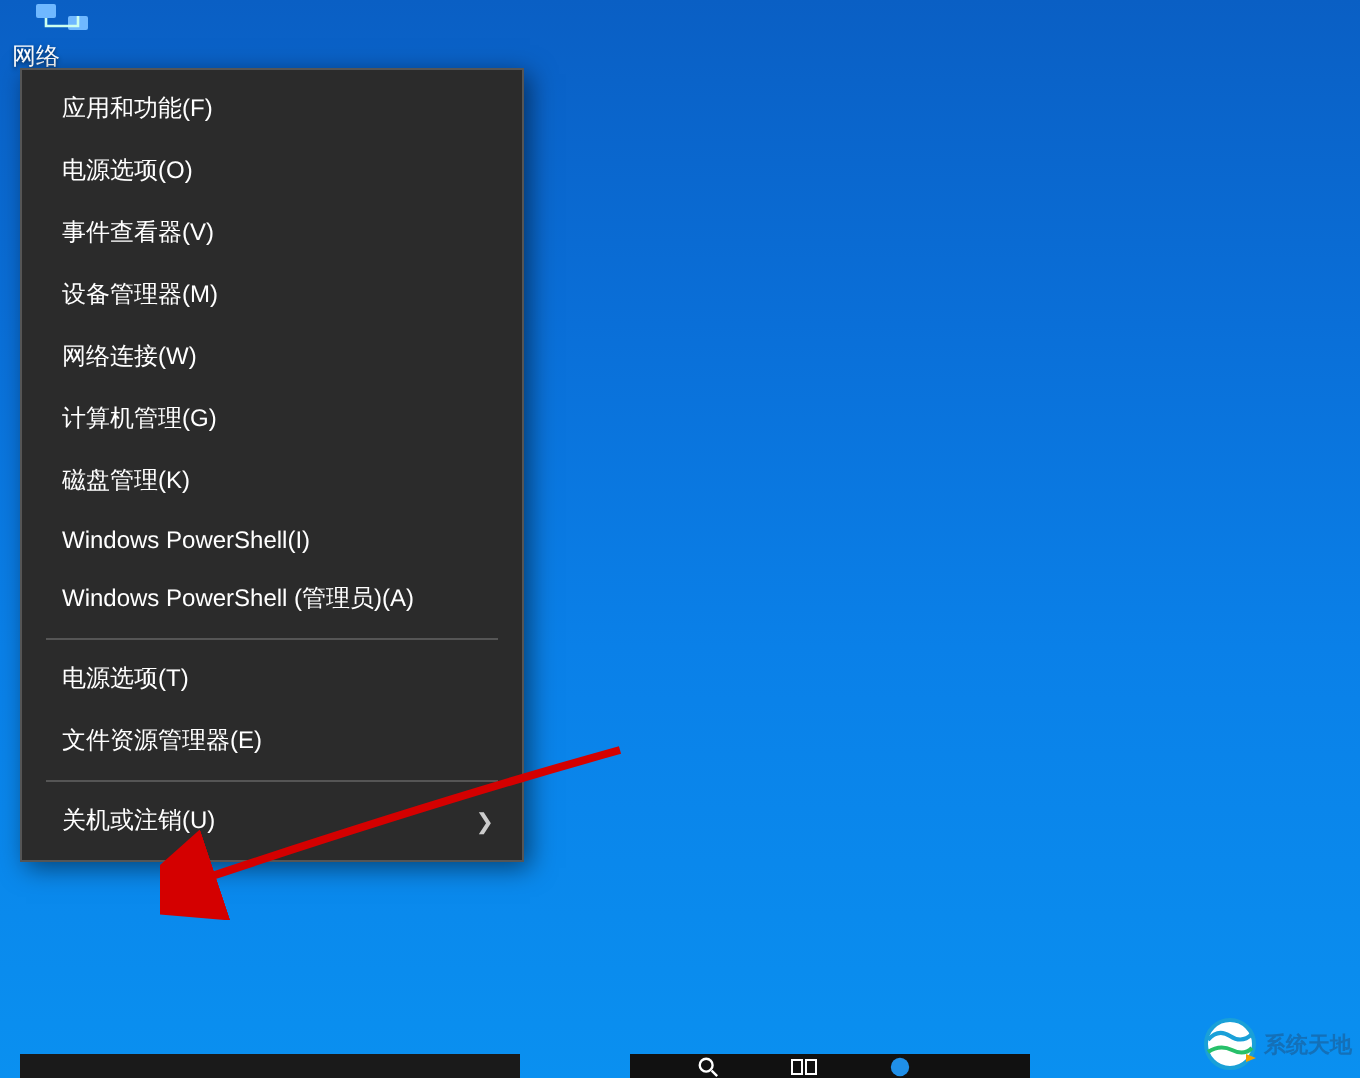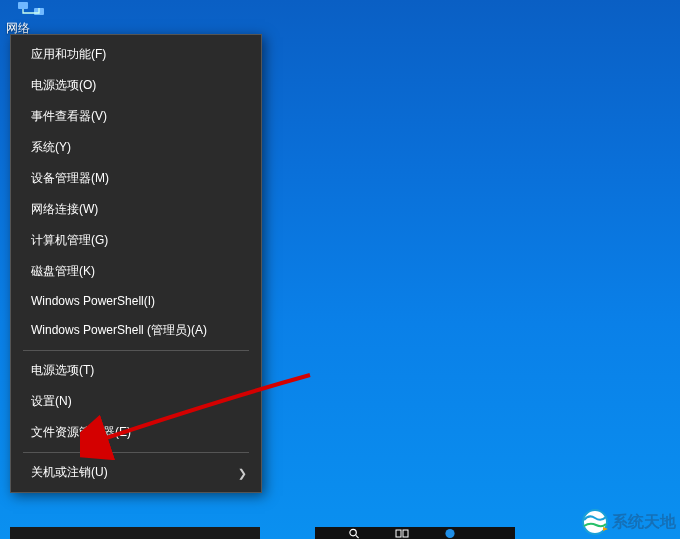--- a/index.html
+++ b/index.html
@@ -108,21 +108,21 @@
   .watermark {
     position: absolute;
     right: 4px;
     bottom: 4px;
     display: flex;
     align-items: center;
     gap: 4px;
     z-index: 20;
     color: #1470b8;
     font-weight: bold;
-    font-size: 16px;
+    font-size: 11px;
   }
   .watermark .globe {
     width: 26px;
     height: 26px;
   }
 </style>
 </head>
 <body>
 
 <div class="desktop-icon">
@@ -133,32 +133,30 @@
       <path d="M7 9 V13 H23 V8" stroke="#cfe" stroke-width="1.3" fill="none"></path>
     </svg>
   </div>
   <div class="label">网络</div>
 </div>
 
 <div class="context-menu">
   <div class="menu-item"><span>应用和功能(F)</span></div>
   <div class="menu-item"><span>电源选项(O)</span></div>
   <div class="menu-item"><span>事件查看器(V)</span></div>
-  <div class="menu-item"><span>系统(Y)</span></div>
   <div class="menu-item"><span>设备管理器(M)</span></div>
   <div class="menu-item"><span>网络连接(W)</span></div>
   <div class="menu-item"><span>计算机管理(G)</span></div>
   <div class="menu-item"><span>磁盘管理(K)</span></div>
   <div class="menu-item"><span>Windows PowerShell(I)</span></div>
   <div class="menu-item"><span>Windows PowerShell (管理员)(A)</span></div>
 
   <div class="menu-sep"></div>
 
   <div class="menu-item"><span>电源选项(T)</span></div>
-  <div class="menu-item"><span>设置(N)</span></div>
   <div class="menu-item"><span>文件资源管理器(E)</span></div>
 
   <div class="menu-sep"></div>
 
   <div class="menu-item">
     <span>关机或注销(U)</span>
     <span class="submenu-arrow">❯</span>
   </div>
 
 </div>

